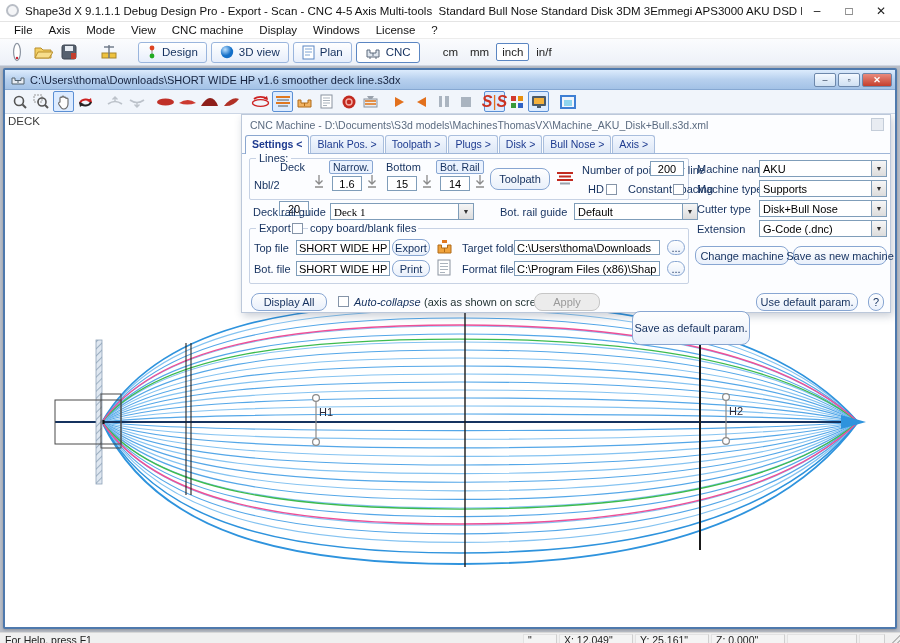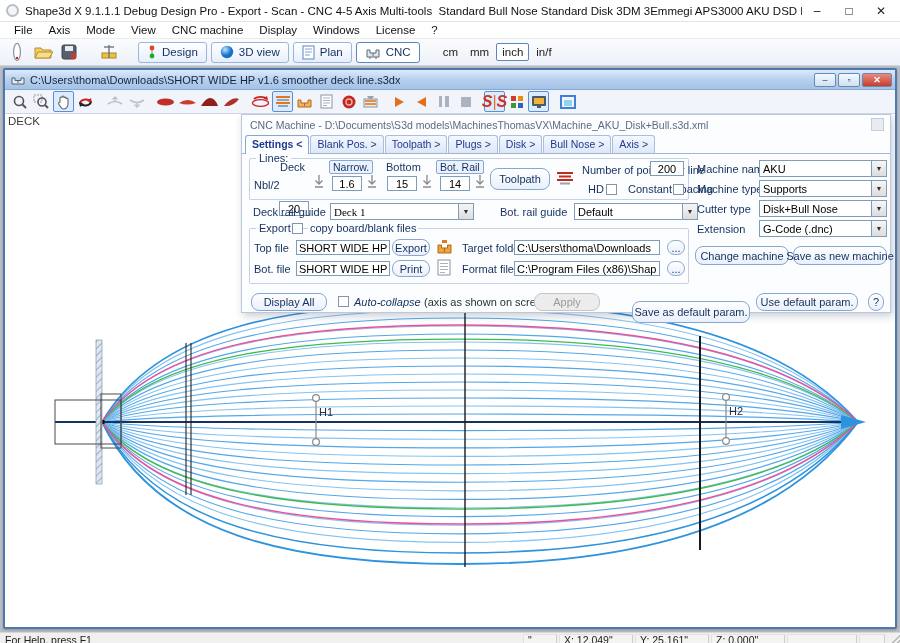--- a/index.html
+++ b/index.html
@@ -551,21 +551,21 @@
                 <span class="carr">▼</span>
             </div>
             <button class="btn" style="left:453px; top:92px; width:94px; height:19px;">Change machine</button>
             <button class="btn" style="left:551px; top:92px; width:94px; height:19px;">Save as new machine</button>
 
             <button class="btn" style="left:9px; top:139px; width:76px; height:18px;">Display All</button>
             <span class="chk" style="left:96px; top:142px;"></span>
             <span class="lbl" style="left:112px; top:142px;font-style:italic;">Auto-collapse</span>
             <span class="lbl" style="left:182px; top:142px; color:#233;">(axis as shown on screen)</span>
             <button class="btn disabled" style="left:292px; top:139px; width:66px; height:18px;">Apply</button>
-            <button class="btn" style="left:390px; top:147px; width:118px; height:22px;">Save as default param.</button>
+            <button class="btn" style="left:390px; top:157px; width:118px; height:34px;">Save as default param.</button>
             <button class="btn" style="left:514px; top:139px; width:102px; height:18px;">Use default param.</button>
             <button class="btn" style="left:626px; top:139px; width:16px; height:18px;">?</button>
           </div>
         </div>
 
       </div>
     </div>
   </div>
 
   <div class="statusbar">

